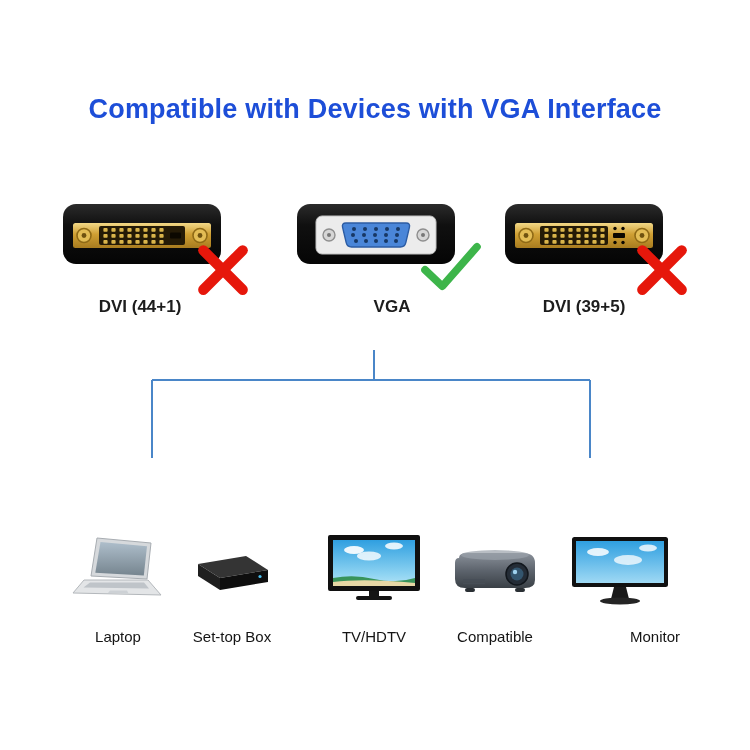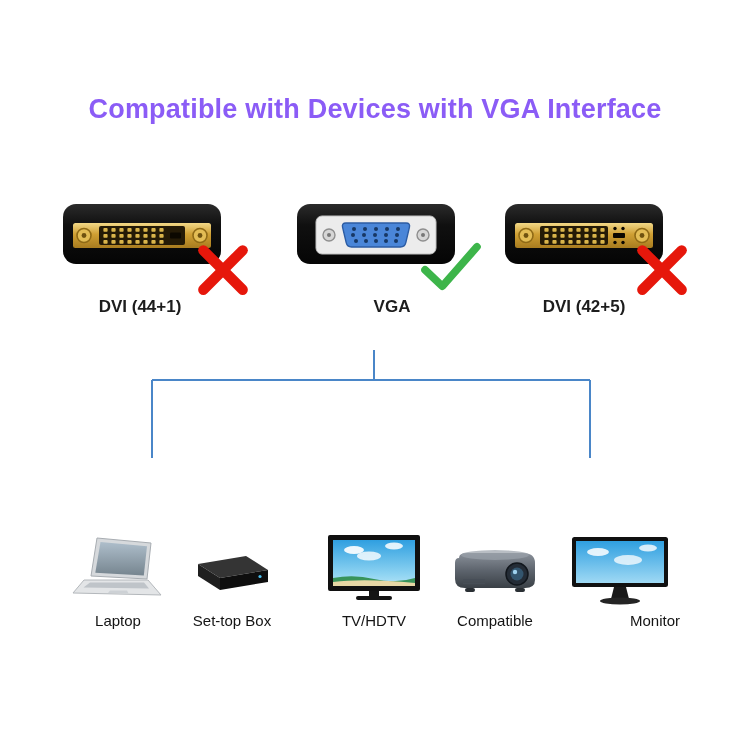--- a/index.html
+++ b/index.html
@@ -1,29 +1,29 @@
 <!DOCTYPE html>
 <html><head>
 <meta charset="utf-8">
 <style>
   *{box-sizing:border-box;margin:0;padding:0;}
   html,body{width:750px;height:750px;}
   body{background:#ffffff;font-family:"Liberation Sans",sans-serif;position:relative;overflow:hidden;}
   .title{position:absolute;top:94px;left:0;width:750px;text-align:center;
-         font-size:27px;font-weight:700;color:#8b5cf6;letter-spacing:.2px;}
+         font-size:27px;font-weight:700;color:#1d4ed8;letter-spacing:.2px;}
   .connector{position:absolute;top:203px;width:160px;height:62px;}
   .connector svg{display:block;width:160px;height:62px;}
   .mark{position:absolute;}
   .clabel{position:absolute;top:297px;width:200px;text-align:center;
           font-size:17px;font-weight:700;color:#1d1d1d;}
   .bracket{position:absolute;left:0;top:348px;}
   .device{position:absolute;top:516px;width:120px;text-align:center;}
   .icon-wrap{height:96px;display:flex;align-items:flex-end;justify-content:center;}
   .icon-wrap svg{display:block;width:100px;height:80px;}
-  .dlabel{font-size:15px;color:#141414;}
+  .dlabel{margin-top:16px;font-size:15px;color:#141414;}
 </style>
 </head>
 <body>
 
 <div class="stage">
 
   <h1 class="title">Compatible with Devices with VGA Interface</h1>
 
   <div class="connector" style="left:62px;">
     <svg viewBox="0 0 160 62">
@@ -132,21 +132,21 @@
     <path d="M5 29 L23 46 L59 5" fill="none" stroke="#3db54a" stroke-width="8" stroke-linecap="round" stroke-linejoin="round"></path>
   </svg>
 
   <svg class="mark" style="left:633px;top:240px;" width="58" height="58" viewBox="0 0 56 56">
     <path d="M9 10 L47 48" stroke="#e6170b" stroke-width="10" stroke-linecap="round"></path>
     <path d="M47 10 L9 48" stroke="#e6170b" stroke-width="10" stroke-linecap="round"></path>
   </svg>
 
   <div class="clabel" style="left:40px;">DVI (44+1)</div>
   <div class="clabel" style="left:292px;">VGA</div>
-  <div class="clabel" style="left:484px;">DVI (42+5)</div>
+  <div class="clabel" style="left:484px;">DVI (39+5)</div>
 
   <svg class="bracket" width="750" height="112" viewBox="0 0 750 112">
     <path d="M374 2 L374 32 M152 32 L590 32 M152 32 L152 110 M590 32 L590 110" stroke="#4a86c8" stroke-width="2" fill="none"></path>
   </svg>
 
   <div class="device" style="left:58px;">
     <div class="icon-wrap">
       <svg viewBox="0 0 100 80">
         <defs>
           <linearGradient id="lapscr" x1="0" y1="0" x2="0" y2="1">

